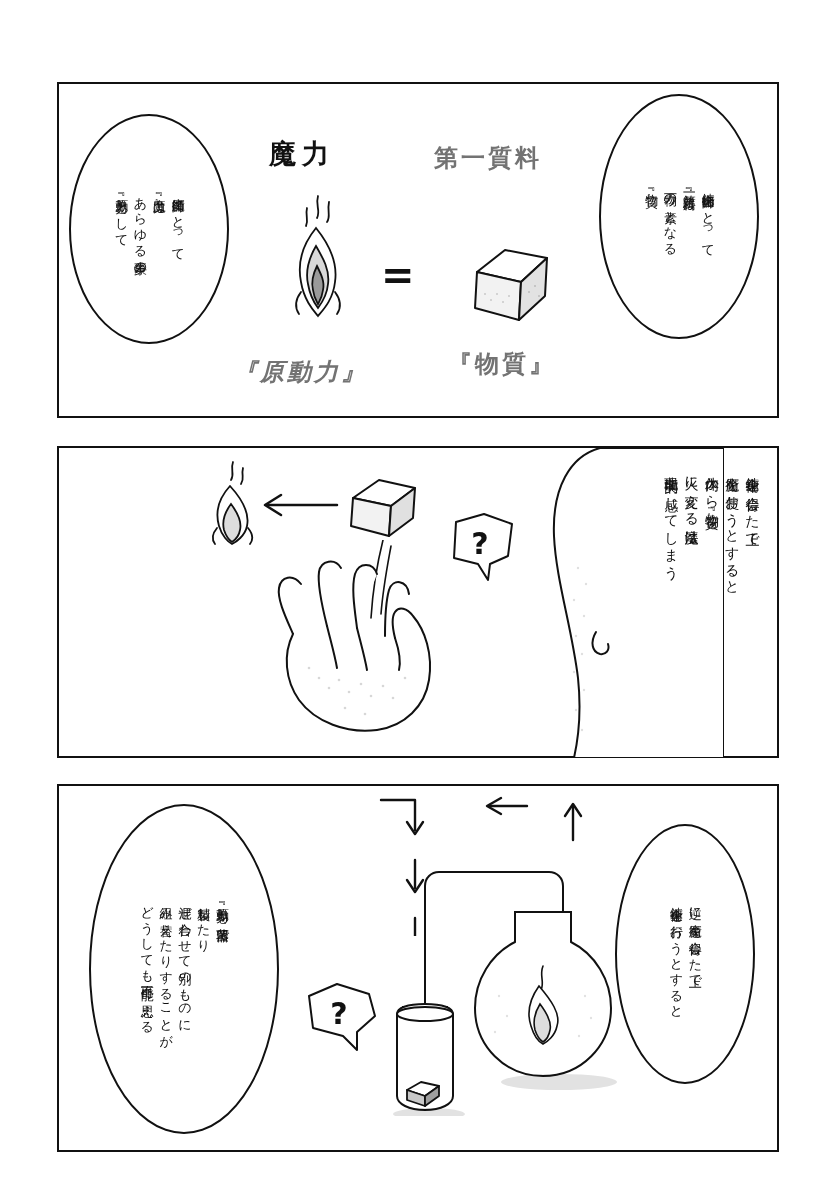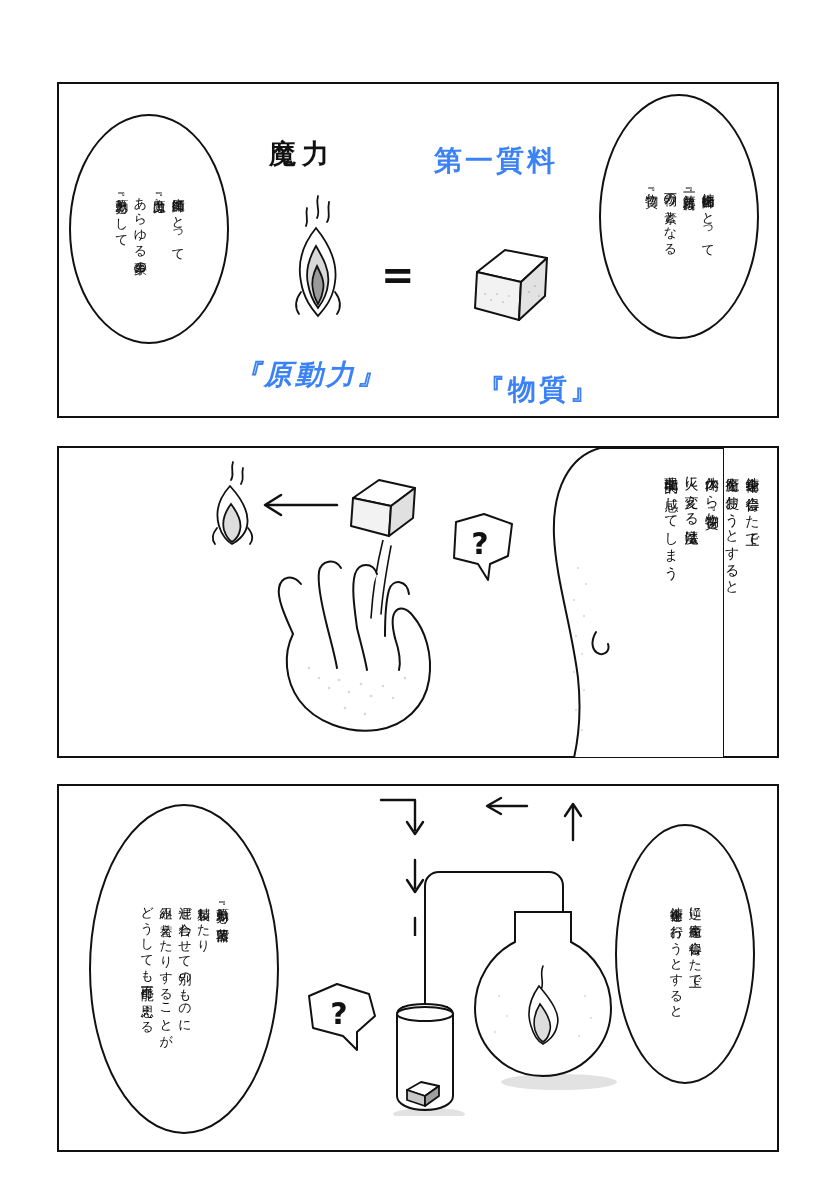--- a/index.html
+++ b/index.html
@@ -65,24 +65,24 @@
   .big-label {
     position: absolute;
     font-size: 27px;
     font-weight: bold;
     letter-spacing: 6px;
     color: #111;
     white-space: nowrap;
   }
   .mid-label {
     position: absolute;
-    font-size: 28px;
+    font-size: 24px;
     font-weight: bold;
     letter-spacing: 3px;
-    color: #3b82f6;
+    color: #737373;
     white-space: nowrap;
   }
   .equals {
     position: absolute;
     font-size: 40px;
     font-weight: bold;
     color: #111;
   }
 
   
@@ -137,21 +137,21 @@
           <circle cx="50" cy="62" r="1"></circle>
             <circle cx="70" cy="58" r="1"></circle>
           <circle cx="76" cy="52" r="1"></circle>
             <circle cx="80" cy="62" r="1"></circle>
         </g>
       </svg>
     </div>
 
     <div class="mid-label" style="left:174px; top:272px;font-style:italic;">『原動力』</div>
 
-    <div class="mid-label" style="left:389px; top:287px;margin-left:29px;">『物質』</div>
+    <div class="mid-label" style="left:389px; top:264px;">『物質』</div>
 
     <div class="balloon" style="left:10px; top:30px; width:160px; height:230px;">
       <div class="vtext" style="max-height:190px;">魔術師にとって
 『魔力』は
 あらゆる事象の
 『原動力』として</div>
     </div>
 
     <div class="balloon" style="left:540px; top:10px; width:160px; height:245px;">
       <div class="vtext" style="max-height:205px;">錬金術師にとって

